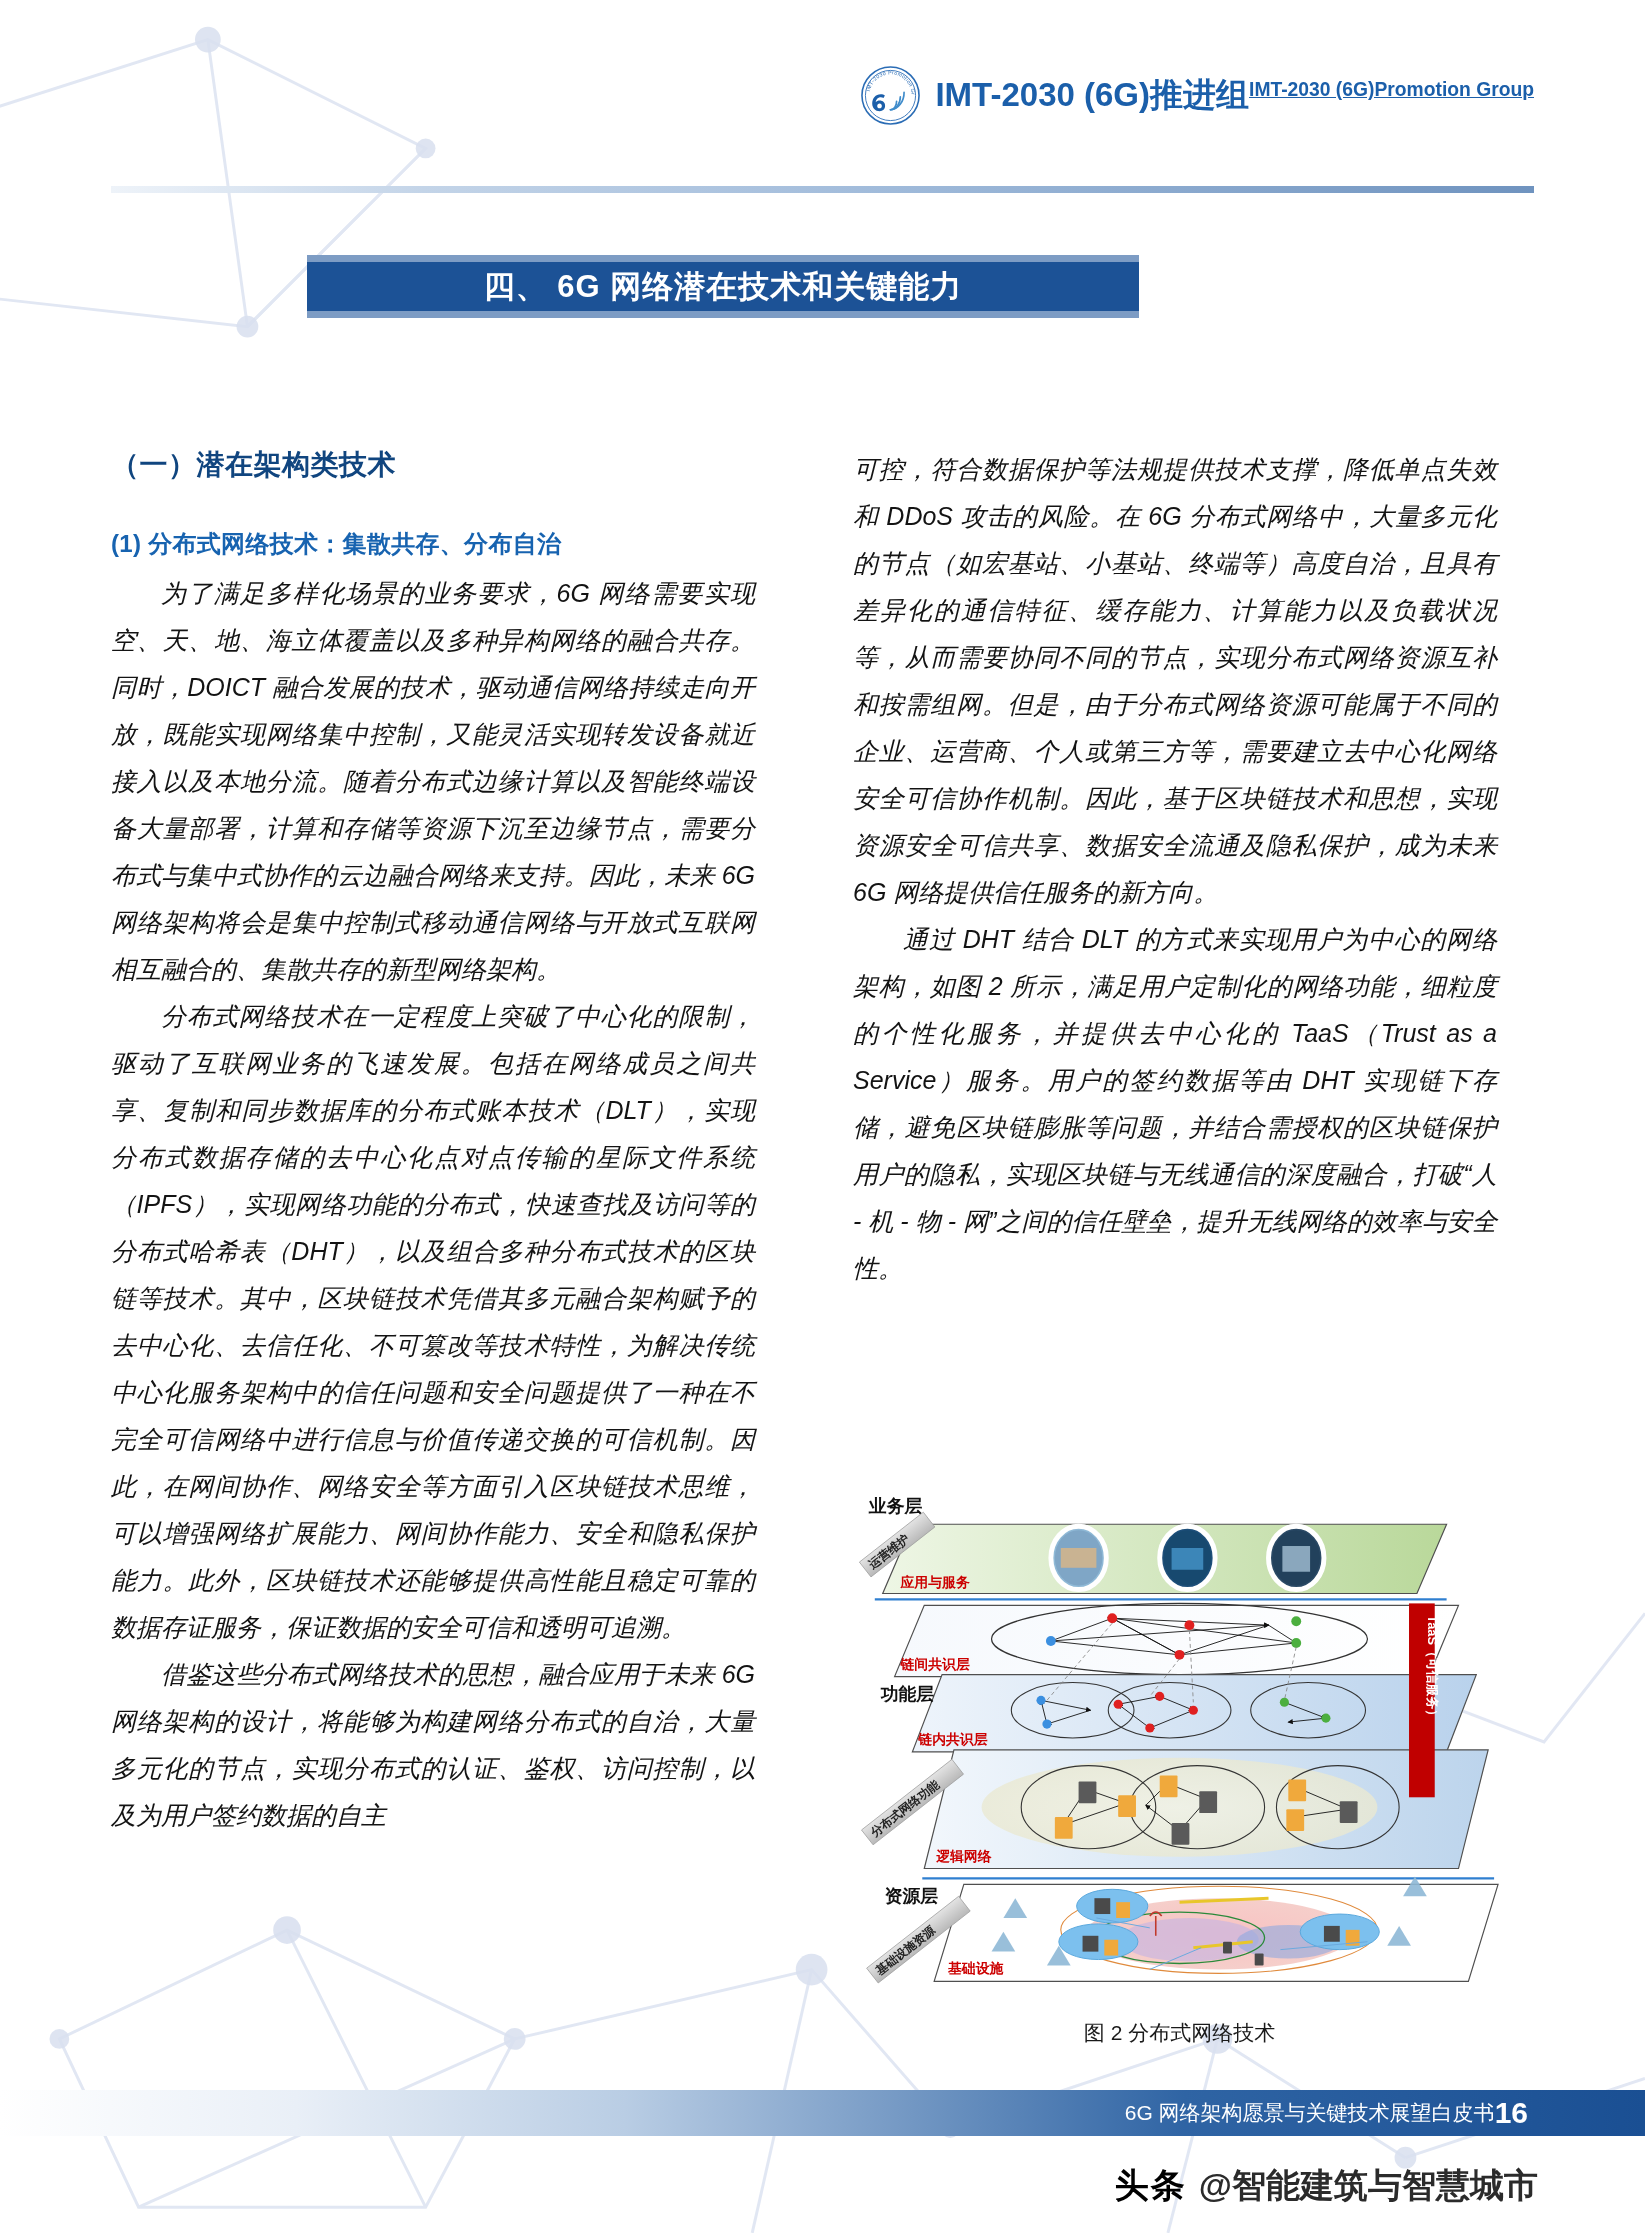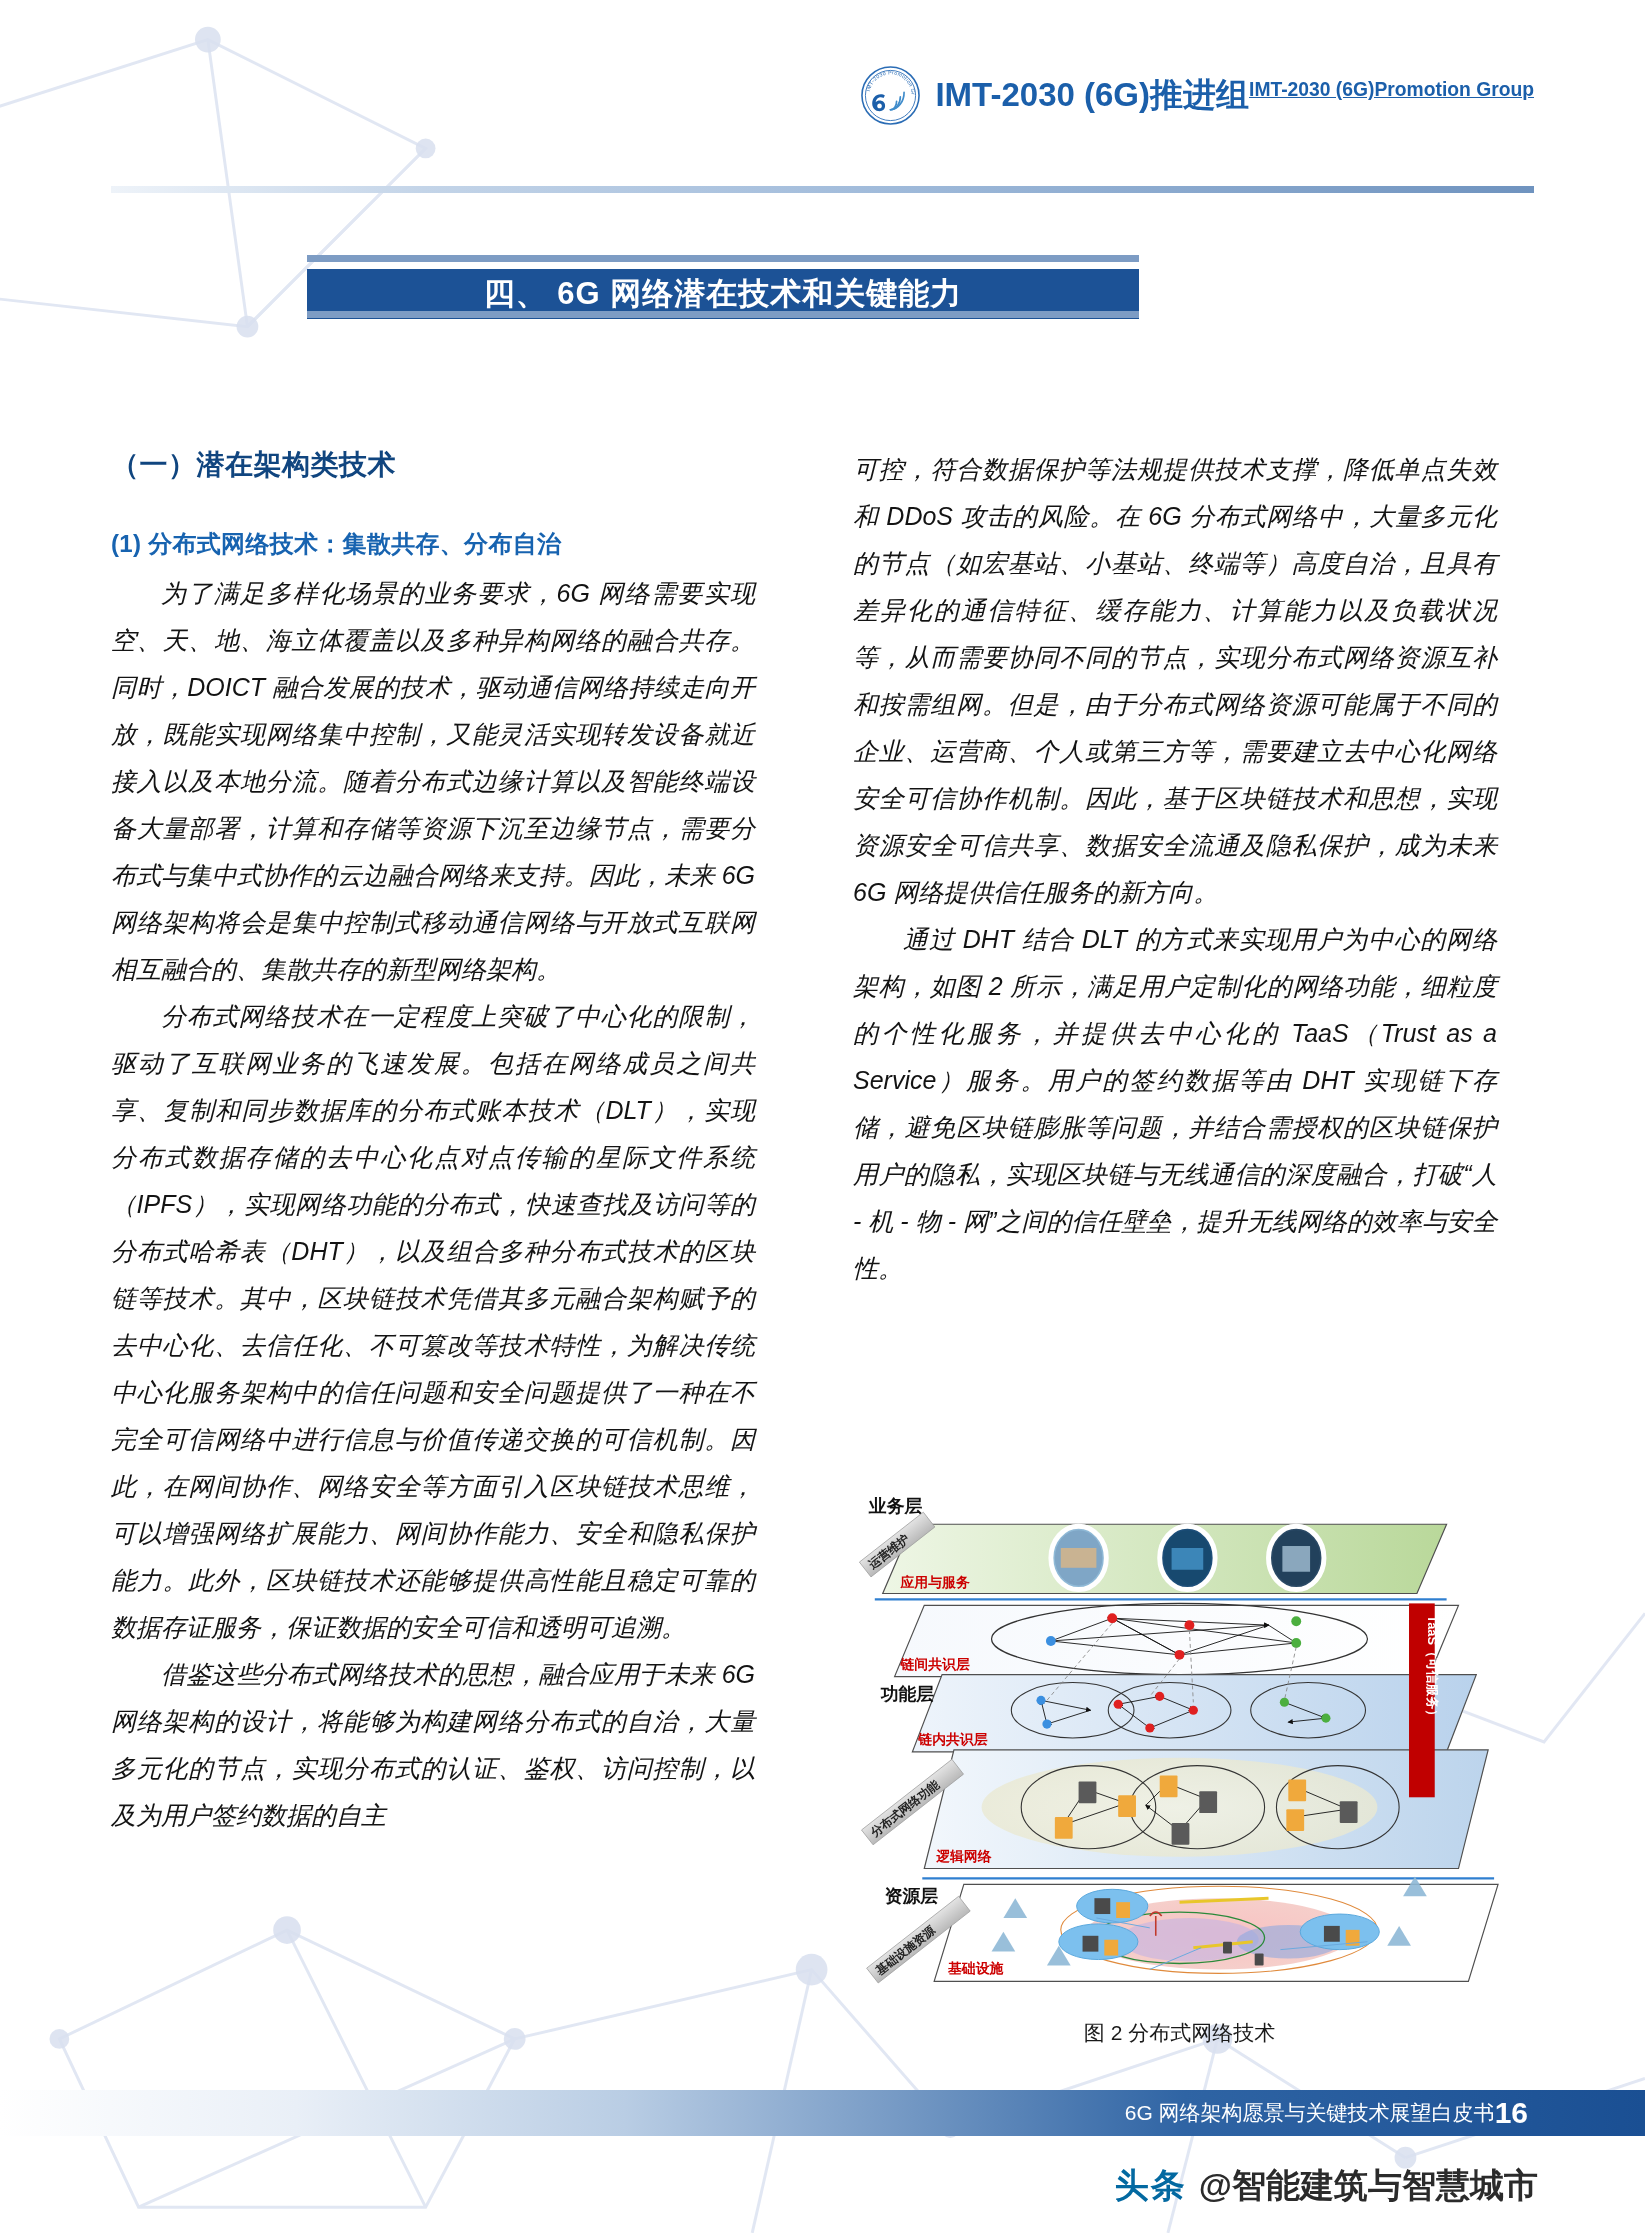--- a/index.html
+++ b/index.html
@@ -41,21 +41,21 @@
     position:absolute; left:111px; right:111px; top:129px; height:7px;
     background:linear-gradient(to right,#eef3f9 0%,#c3d4e8 22%,#9fbada 55%,#6f93bf 100%);
   }
 
   
   .banner-wrap {
     position:absolute; left:307px; top:255px; width:832px; height:69px;
   }
   .banner-top-edge { position:absolute; left:0; right:0; top:0; height:7px; background:#7d9cc4; }
   .banner-body {
-    position:absolute; left:0; right:0; top:14px; height:50px;
+    position:absolute; left:0; right:0; top:7px; height:50px;
     background:#1c5296;
     display:flex; align-items:center; justify-content:center;
   }
   .banner-body span {
     color:#ffffff; font-size:31px; font-weight:bold; letter-spacing:1px;
   }
   .banner-bot-edge { position:absolute; left:0; right:0; top:56px; height:7px; background:#7d9cc4; }
 
   
   .col {
@@ -106,21 +106,21 @@
   }
   .footer-text { color:#ffffff; font-size:21px; }
   .footer-page { color:#ffffff; font-size:30px; font-weight:bold; }
 
   
   .watermark {
     position:absolute; right:107px; bottom:24px;
     display:flex; align-items:center; gap:12px;
   }
   .wm-badge {
-    font-size:34px; font-weight:bold; color:#0369a1; letter-spacing:2px;
+    font-size:34px; font-weight:bold; color:#000000; letter-spacing:2px;
   }
   .wm-text { font-size:34px; font-weight:bold; color:#2b2b2b; }
 </style>
 </head>
 <body>
 
 <svg class="bg-mesh" viewBox="0 0 1662 2256" preserveAspectRatio="none">
   <g stroke="#d8dfef" stroke-width="3" fill="none" opacity="0.75">
     <path d="M-40 120 L210 40 L430 150 L250 330 L-20 300 Z"></path>
     <path d="M210 40 L250 330 M430 150 L250 330"></path>

